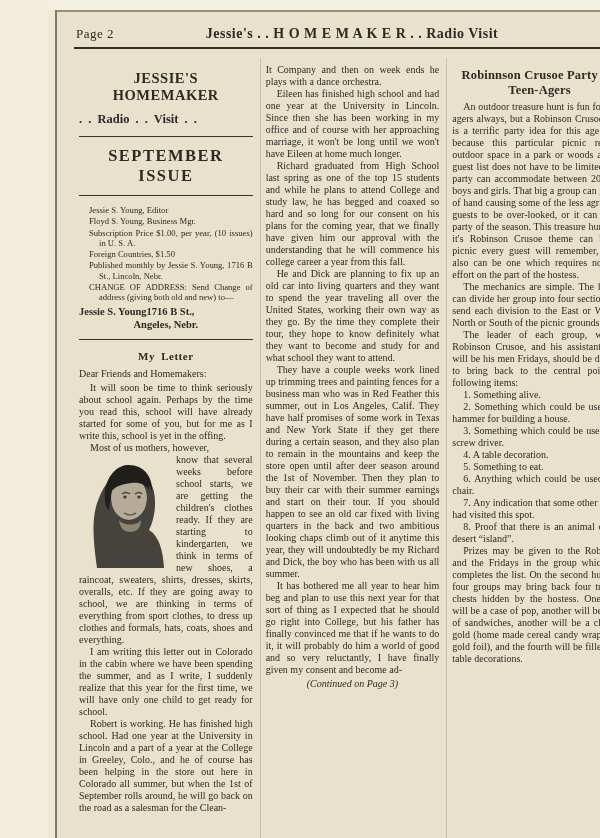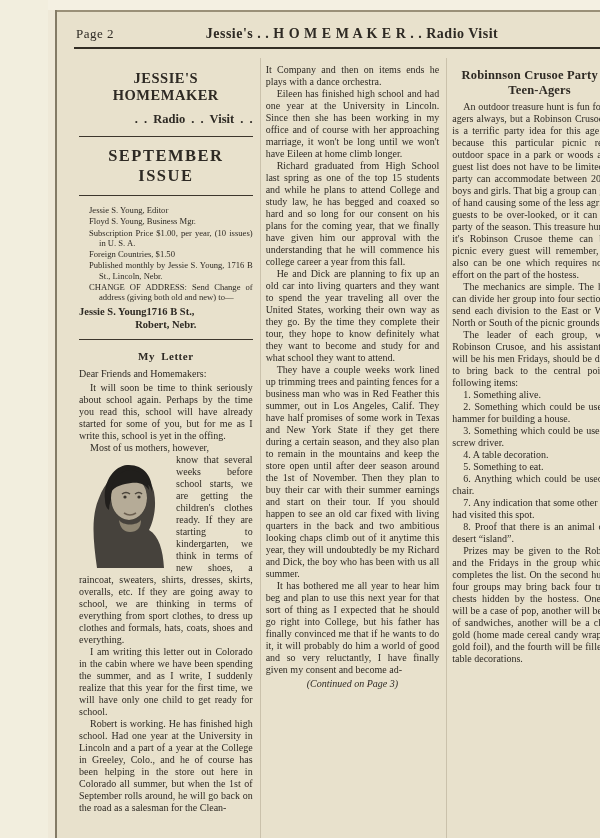--- a/index.html
+++ b/index.html
@@ -33,21 +33,21 @@
   .col{width:33.33%;padding:6px 7px 0 5px;box-sizing:border-box;}
   .col-left{border-right:1px solid rgba(125,113,86,.28);}
   .col-mid{border-right:1px solid rgba(125,113,86,.28);}
 
   p{margin:0;font-size:10px;line-height:12px;text-align:justify;}
   .indent{text-indent:11px;}
   .noindent{text-indent:0;}
 
   
   .mh-title{font-size:14.5px;font-weight:bold;text-align:center;word-spacing:14px;letter-spacing:.5px;margin-top:6px;}
-  .mh-sub{font-size:12.5px;font-weight:bold;text-align:right;word-spacing:3px;margin-top:8px;}
+  .mh-sub{font-size:12.5px;font-weight:bold;text-align:left;word-spacing:3px;margin-top:8px;}
   .rule{border-bottom:1.5px solid #3c362c;margin:9px 0;}
   .mh-issue{font-size:16.5px;font-weight:bold;text-align:center;letter-spacing:1.5px;}
   .mh-small p{font-size:8.6px;line-height:10.3px;text-indent:-0px;padding-left:10px;text-indent:-10px;margin-left:10px;margin-bottom:1px;}
   .mh-addr{display:flex;justify-content:flex-start;font-size:10.5px;font-weight:bold;margin-top:3px;}
   .mh-city{text-align:center;font-size:10.5px;font-weight:bold;margin-top:2px;}
 
   h2{margin:10px 0 6px 0;font-size:11px;text-align:center;letter-spacing:.5px;word-spacing:3px;}
   .salutation{margin-bottom:2px;}
 
   .photo-para{font-size:10px;line-height:12px;text-align:justify;overflow:hidden;}
@@ -94,21 +94,21 @@
           <p>Floyd S. Young, Business Mgr.</p>
           <p>Subscription Price $1.00, per year, (10 issues) in U. S. A.</p>
           <p>Foreign Countries, $1.50</p>
           <p>Published monthly by Jessie S. Young, 1716 B St., Lincoln, Nebr.</p>
           <p>CHANGE OF ADDRESS: Send Change of address (giving both old and new) to—</p>
         </div>
         <div class="mh-addr">
           <span>Jessie S. Young</span>
           <span>1716 B St.,</span>
         </div>
-        <div class="mh-city">Robert, Nebr.</div>
+        <div class="mh-city">Angeles, Nebr.</div>
         <div class="rule"></div>
       </div>
 
       <h2>My Letter</h2>
       <p class="salutation">Dear Friends and Homemakers:</p>
       <p class="indent">It will soon be time to think seriously about school again. Perhaps by the time you read this, school will have already started for some of you, but for me as I write this, school is yet in the offing.</p>
       <p class="indent">Most of us mothers, however,</p>
       <div class="photo-para">
         <svg class="photo" viewBox="0 0 92 113" xmlns="http://www.w3.org/2000/svg">
           <path d="M18 112 C14 84 12 60 20 42 C26 26 36 16 48 14 C62 12 72 22 75 36 C78 52 74 66 70 74 C80 80 84 94 85 112 Z" fill="#46423c"></path>
@@ -123,22 +123,22 @@
           <path d="M45 57 q6 4 12 0" stroke="#6b5f50" stroke-width="1.6" fill="none"></path>
           <path d="M40 64 C44 70 58 70 62 64 C62 72 58 76 51 76 C45 76 41 72 40 64 Z" fill="#8f8672"></path>
         </svg>
         <span>know that several weeks before school starts, we are getting the children's clothes ready. If they are starting to kindergarten, we think in terms of new shoes, a raincoat, sweaters, shirts, dresses, skirts, overalls, etc. If they are going away to school, we are thinking in terms of everything from sport clothes, to dress up clothes and formals, hats, coats, shoes and everything.</span>
       </div>
       <p class="indent">I am writing this letter out in Colorado in the cabin where we have been spending the summer, and as I write, I suddenly realize that this year for the first time, we will have only one child to get ready for school.</p>
       <p class="indent">Robert is working. He has finished high school. Had one year at the University in Lincoln and a part of a year at the College in Greeley, Colo., and he of course has been helping in the store out here in Colorado all summer, but when the 1st of September rolls around, he will go back on the road as a salesman for the Clean-</p>
     </section>
 
     <section class="col col-mid">
-      <p class="noindent">It Company and then on items ends he plays with a dance orchestra.</p>
-      <p class="indent">Eileen has finished high school and had one year at the University in Lincoln. Since then she has been working in my office and of course with her approaching marriage, it won't be long until we won't have Eileen at home climb longer.</p>
+      <p class="noindent">It Company and then on week ends he plays with a dance orchestra.</p>
+      <p class="indent">Eileen has finished high school and had one year at the University in Lincoln. Since then she has been working in my office and of course with her approaching marriage, it won't be long until we won't have Eileen at home much longer.</p>
       <p class="indent">Richard graduated from High School last spring as one of the top 15 students and while he plans to attend College and study law, he has begged and coaxed so hard and so long for our consent on his plans for the coming year, that we finally have given him our approval with the understanding that he will commence his college career a year from this fall.</p>
       <p class="indent">He and Dick are planning to fix up an old car into living quarters and they want to spend the year traveling all over the United States, working their own way as they go. By the time they complete their tour, they hope to know definitely what they want to become and study for and what school they want to attend.</p>
       <p class="indent">They have a couple weeks work lined up trimming trees and painting fences for a business man who was in Red Feather this summer, out in Los Angeles, Calif. They have half promises of some work in Texas and New York State if they get there during a certain season, and they also plan to remain in the mountains and keep the store open until after deer season around the 1st of November. Then they plan to buy their car with their summer earnings and start on their tour. If you should happen to see an old car fixed with living quarters in the back and two ambitious looking chaps climb out of it anytime this year, they will undoubtedly be my Richard and Dick, the boy who has been with us all summer.</p>
       <p class="indent">It has bothered me all year to hear him beg and plan to use this next year for that sort of thing as I expected that he should go right into College, but his father has finally convinced me that if he wants to do it, it will probably do him a world of good and so very reluctantly, I have finally given my consent and become ad-</p>
       <p class="continued">(Continued on Page 3)</p>
     </section>
 
     <section class="col col-right">
       <h3>Robinnson Crusoe Party for Teen-Agers</h3>
       <p class="indent">An outdoor treasure hunt is fun for teen-agers always, but a Robinson Crusoe party is a terrific party idea for this age group because this particular picnic requires outdoor space in a park or woods and it's guest list does not have to be limited. This party can accommodate between 20 or 30 boys and girls. That big a group can get out of hand causing some of the less agrressive guests to be over-looked, or it can be the party of the season. This treasure hunt with it's Robinson Crusoe theme can be the picnic every guest will remember, but it also can be one which requires no great effort on the part of the hostess.</p>

